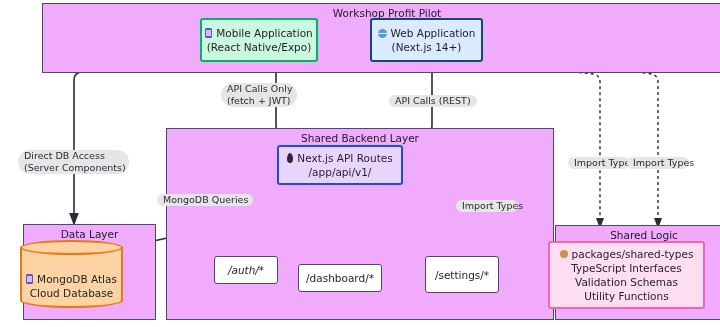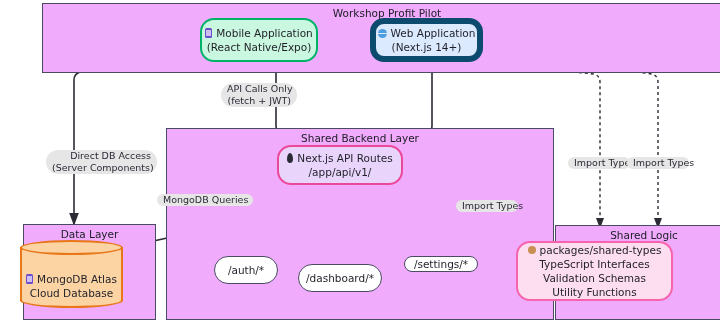--- a/index.html
+++ b/index.html
@@ -43,43 +43,43 @@
     color: #20202a;
     white-space: nowrap;
   }
   .node {
     position: absolute;
     box-sizing: border-box;
     display: flex;
     flex-direction: column;
     align-items: center;
     justify-content: center;
-    border-radius: 14px;
+    border-radius: 3px;
     font-size: 10.5px;
     line-height: 14px;
     color: #1f1f28;
     text-align: center;
     z-index: 5;
   }
   .node .ln { white-space: nowrap; }
   .node .ln.first {
     display: flex;
     align-items: center;
     gap: 4px;
   }
   .n-mobile {
     border: 2px solid #00b368;
     background: #c9f7df;
   }
   .n-web {
-    border: 6px solid #0c4a6e;
+    border: 2px solid #0c4a6e;
     background: #dbeafe;
   }
   .n-api {
-    border: 2px solid #ec4899;
+    border: 2px solid #1d4ed8;
     background: #e9d5fb;
   }
   .n-route {
     border: 1.4px solid #4a4a62;
     background: #ffffff;
   }
   .n-shared {
     border: 2.5px solid #f763ad;
     background: #fdddf0;
   }
@@ -134,21 +134,21 @@
     display: flex;
     align-items: center;
     gap: 4px;
   }
   .edge-label {
     position: absolute;
     background: #e6e6e6;
     color: #2a2a36;
     font-size: 9.5px;
     line-height: 12px;
-    text-align: right;
+    text-align: left;
     padding: 0px 6px;
     white-space: nowrap;
     z-index: 6;
     box-sizing: border-box;
     border-radius: 12px;
   }
   .ico {
     display: inline-block;
     flex: none;
   }
@@ -266,29 +266,29 @@
   </div>
 
   <div class="node n-api" style="left:277px; top:145px; width:126px; height:40px;">
     <div class="ln first">
       <span class="ico ico-pin"></span>
       <span>Next.js API Routes</span>
     </div>
     <div class="ln">/app/api/v1/</div>
   </div>
 
-  <div class="node n-route" style="left:214px; top:256px; width:64px; height:28px;">
+  <div class="node n-route" style="left:214px; top:256px; width:64px; height:28px;font-style:italic;">
     <div class="ln">/auth/*</div>
   </div>
 
   <div class="node n-route" style="left:298px; top:264px; width:84px; height:28px;">
     <div class="ln">/dashboard/*</div>
   </div>
 
-  <div class="node n-route" style="left:404px; top:256px; width:74px; height:16px;text-align:center;">
+  <div class="node n-route" style="left:425px; top:256px; width:74px; height:37px;text-align:center;">
     <div class="ln">/settings/*</div>
   </div>
 
   <div class="cluster" style="left:5px; top:224px; width:133px; height:96px;">
     <div class="cluster-title">Data Layer</div>
   </div>
 
   <div class="db-node" style="left:20px; top:240px; width:103px; height:68px;">
     <div class="db-body"></div>
     <div class="db-bottom"></div>
@@ -299,37 +299,38 @@
         <span>MongoDB Atlas</span>
       </div>
       <div class="ln">Cloud Database</div>
     </div>
   </div>
 
   <div class="cluster" style="left:537px; top:225px; width:178px; height:95px;">
     <div class="cluster-title">Shared Logic</div>
   </div>
 
-  <div class="node n-shared" style="left:516px; top:241px; width:157px; height:60px;">
+  <div class="node n-shared" style="left:548px; top:241px; width:157px; height:68px;">
     <div class="ln first">
       <span class="ico ico-pkg"></span>
       <span>packages/shared-types</span>
     </div>
     <div class="ln">TypeScript Interfaces</div>
     <div class="ln">Validation Schemas</div>
     <div class="ln">Utility Functions</div>
   </div>
 
   <div class="edge-label" style="left:221px; top:83px; width:76px;">
     <div>API Calls Only</div>
     <div>(fetch + JWT)</div>
   </div>
 
-
-  <div class="edge-label" style="left:18px; top:150px; width:111px;margin-left:28px;">
+  <div class="edge-label" style="left:389px; top:95px; width:88px;">API Calls (REST)</div>
+
+  <div class="edge-label" style="left:18px; top:150px; width:111px;">
     <div>Direct DB Access</div>
     <div>(Server Components)</div>
   </div>
 
   <div class="edge-label" style="left:157px; top:194px; width:96px;">MongoDB Queries</div>
 
   <div class="edge-label" style="left:456px; top:200px; width:62px;">Import Types</div>
 
   <div class="edge-label" style="left:568px; top:157px; width:62px;">Import Types</div>
 

